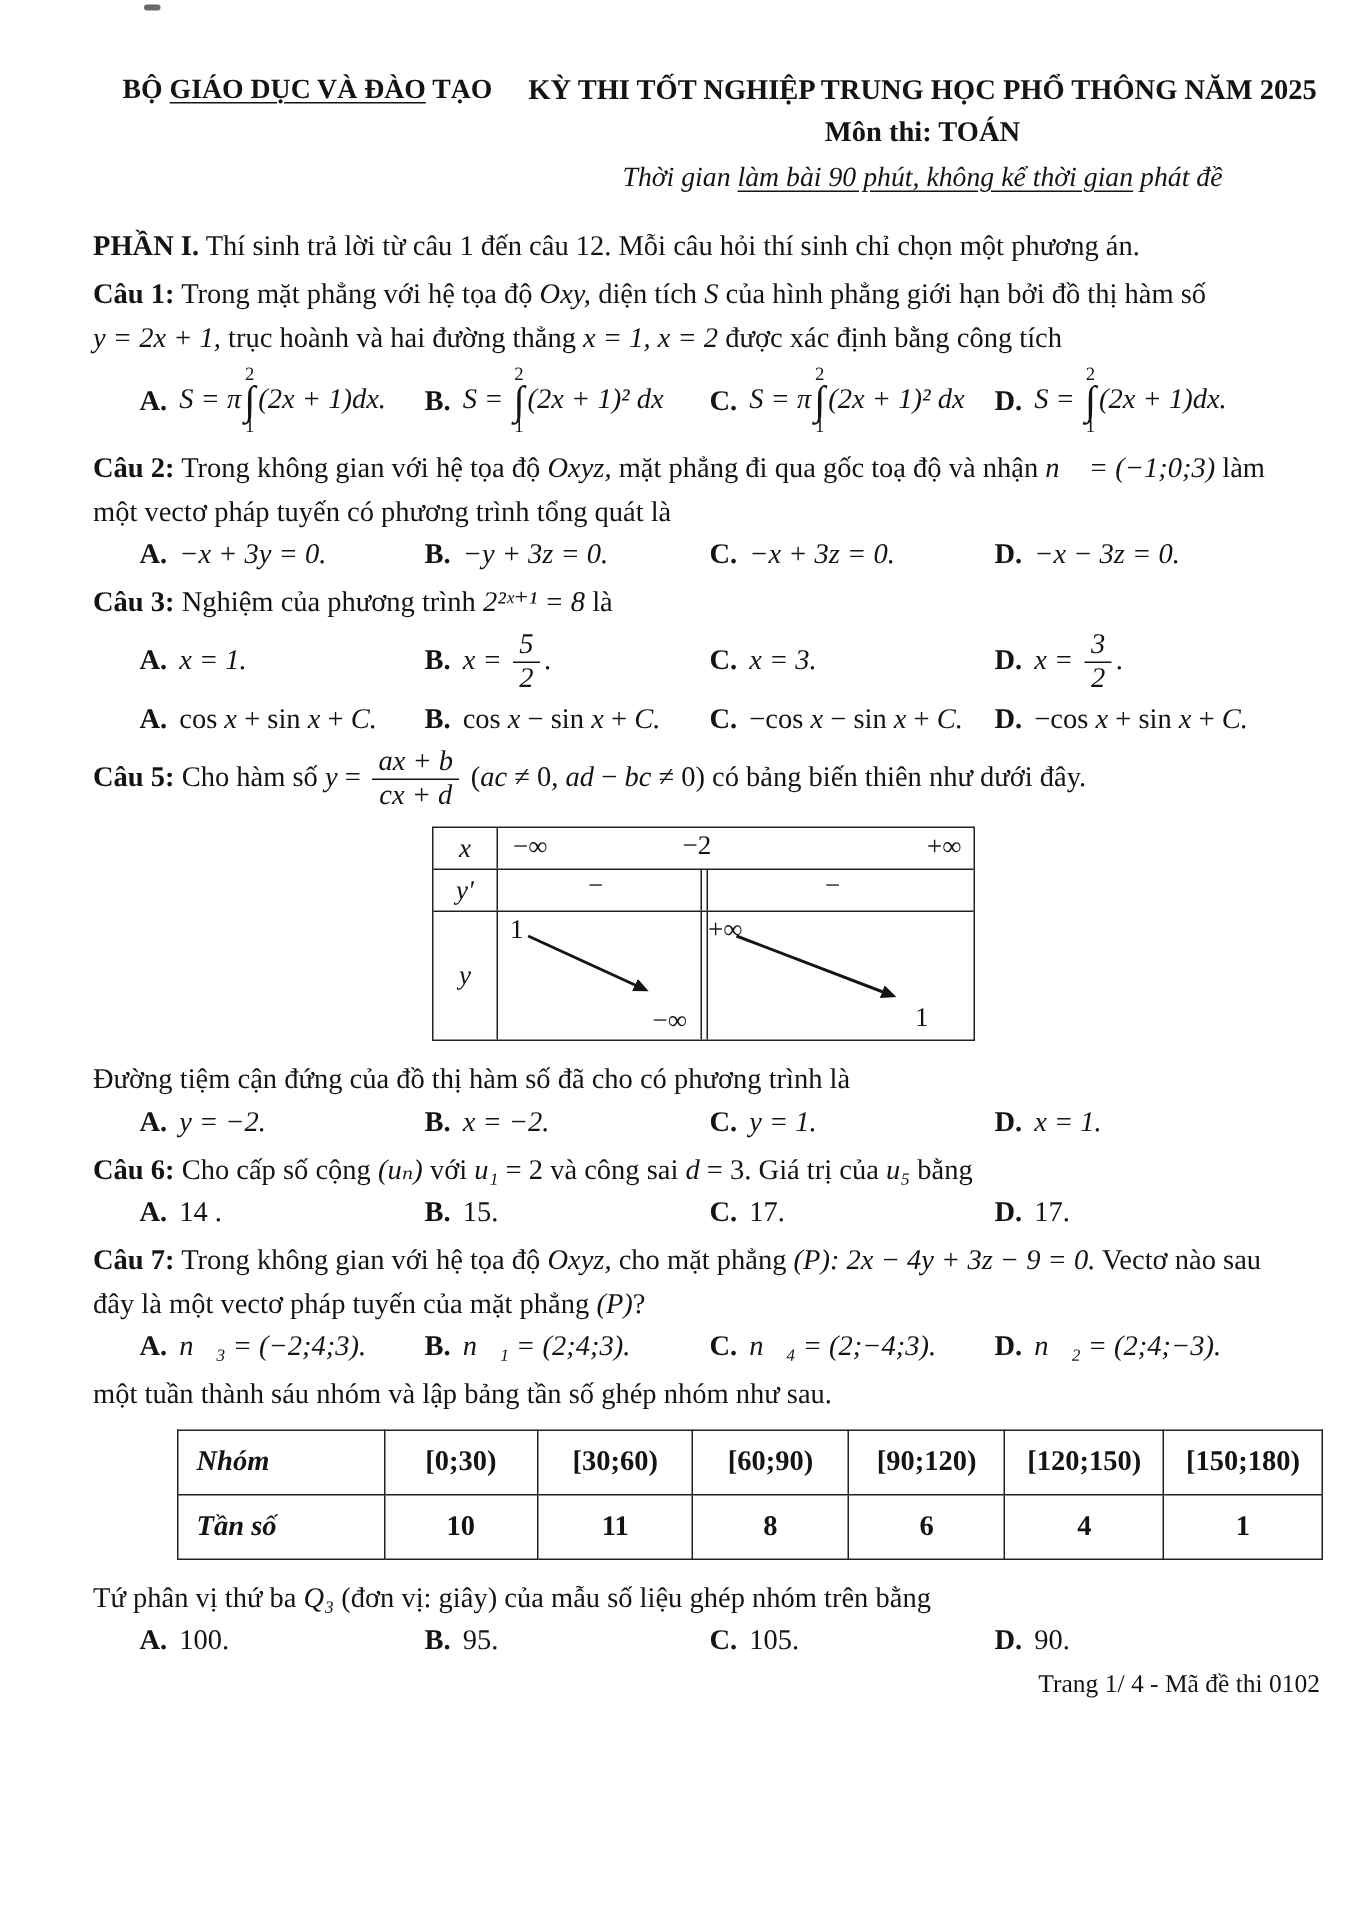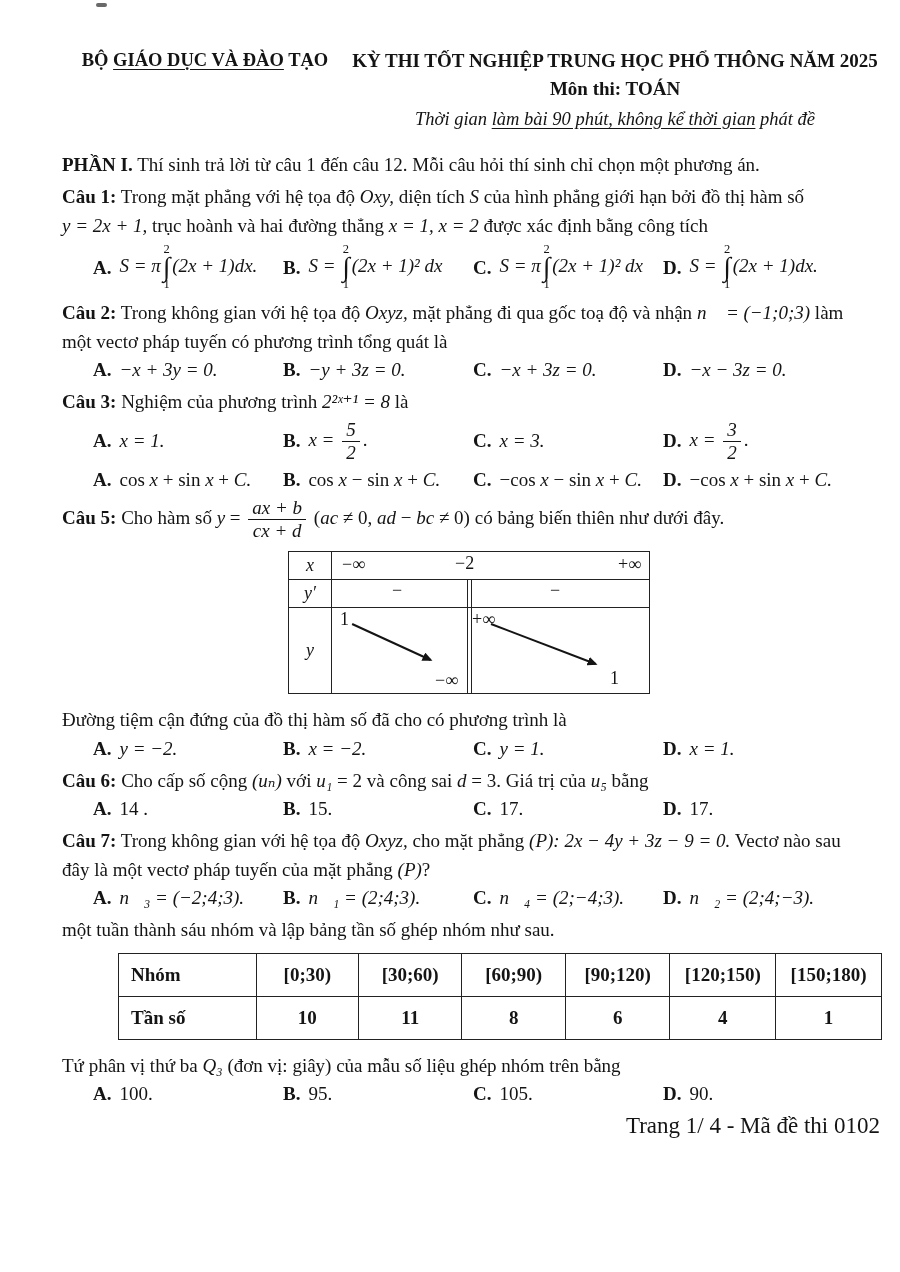--- a/index.html
+++ b/index.html
@@ -64,25 +64,25 @@
   .dbar{position:absolute;left:135px;top:0;bottom:0;width:3px;border-left:1.5px solid #222;border-right:1.5px solid #222;}
   .ylt{position:absolute;left:8px;top:1px;}
   .ylb{position:absolute;left:103px;bottom:2px;}
   .yrt{position:absolute;left:140px;top:1px;}
   .yrb{position:absolute;left:278px;bottom:4px;}
   .bbt-svg{position:absolute;left:0;top:0;width:100%;height:100%;}
 
   
   .ftable{border-collapse:collapse;margin:8px 0 0 56px;}
   .ftable td{border:1.7px solid #222;height:42px;text-align:center;font-size:19px;padding:0 6px;}
-  .ftable td.fh{font-weight:bold;text-align:left;padding-left:12px;width:128px;}
+  .ftable td.fh{font-weight:bold;text-align:left;padding-left:12px;width:128px;font-style:italic;}
   .ftable td.fc{width:95px;font-weight:bold;}
 
   .tail{margin-top:12px;}
-  .footer{text-align:right;font-size:23px;margin-top:8px;padding-right:2px;}
+  .footer{text-align:right;font-size:17px;margin-top:8px;padding-right:2px;}
 </style>
 </head>
 <body>
 
 <div class="page">
   <div class="speck"></div>
 
   <header class="hdr">
     <div class="hdr-left">
       <div class="h-min"><span>BỘ </span><span class="u">GIÁO DỤC VÀ ĐÀO</span><span> TẠO</span></div>

